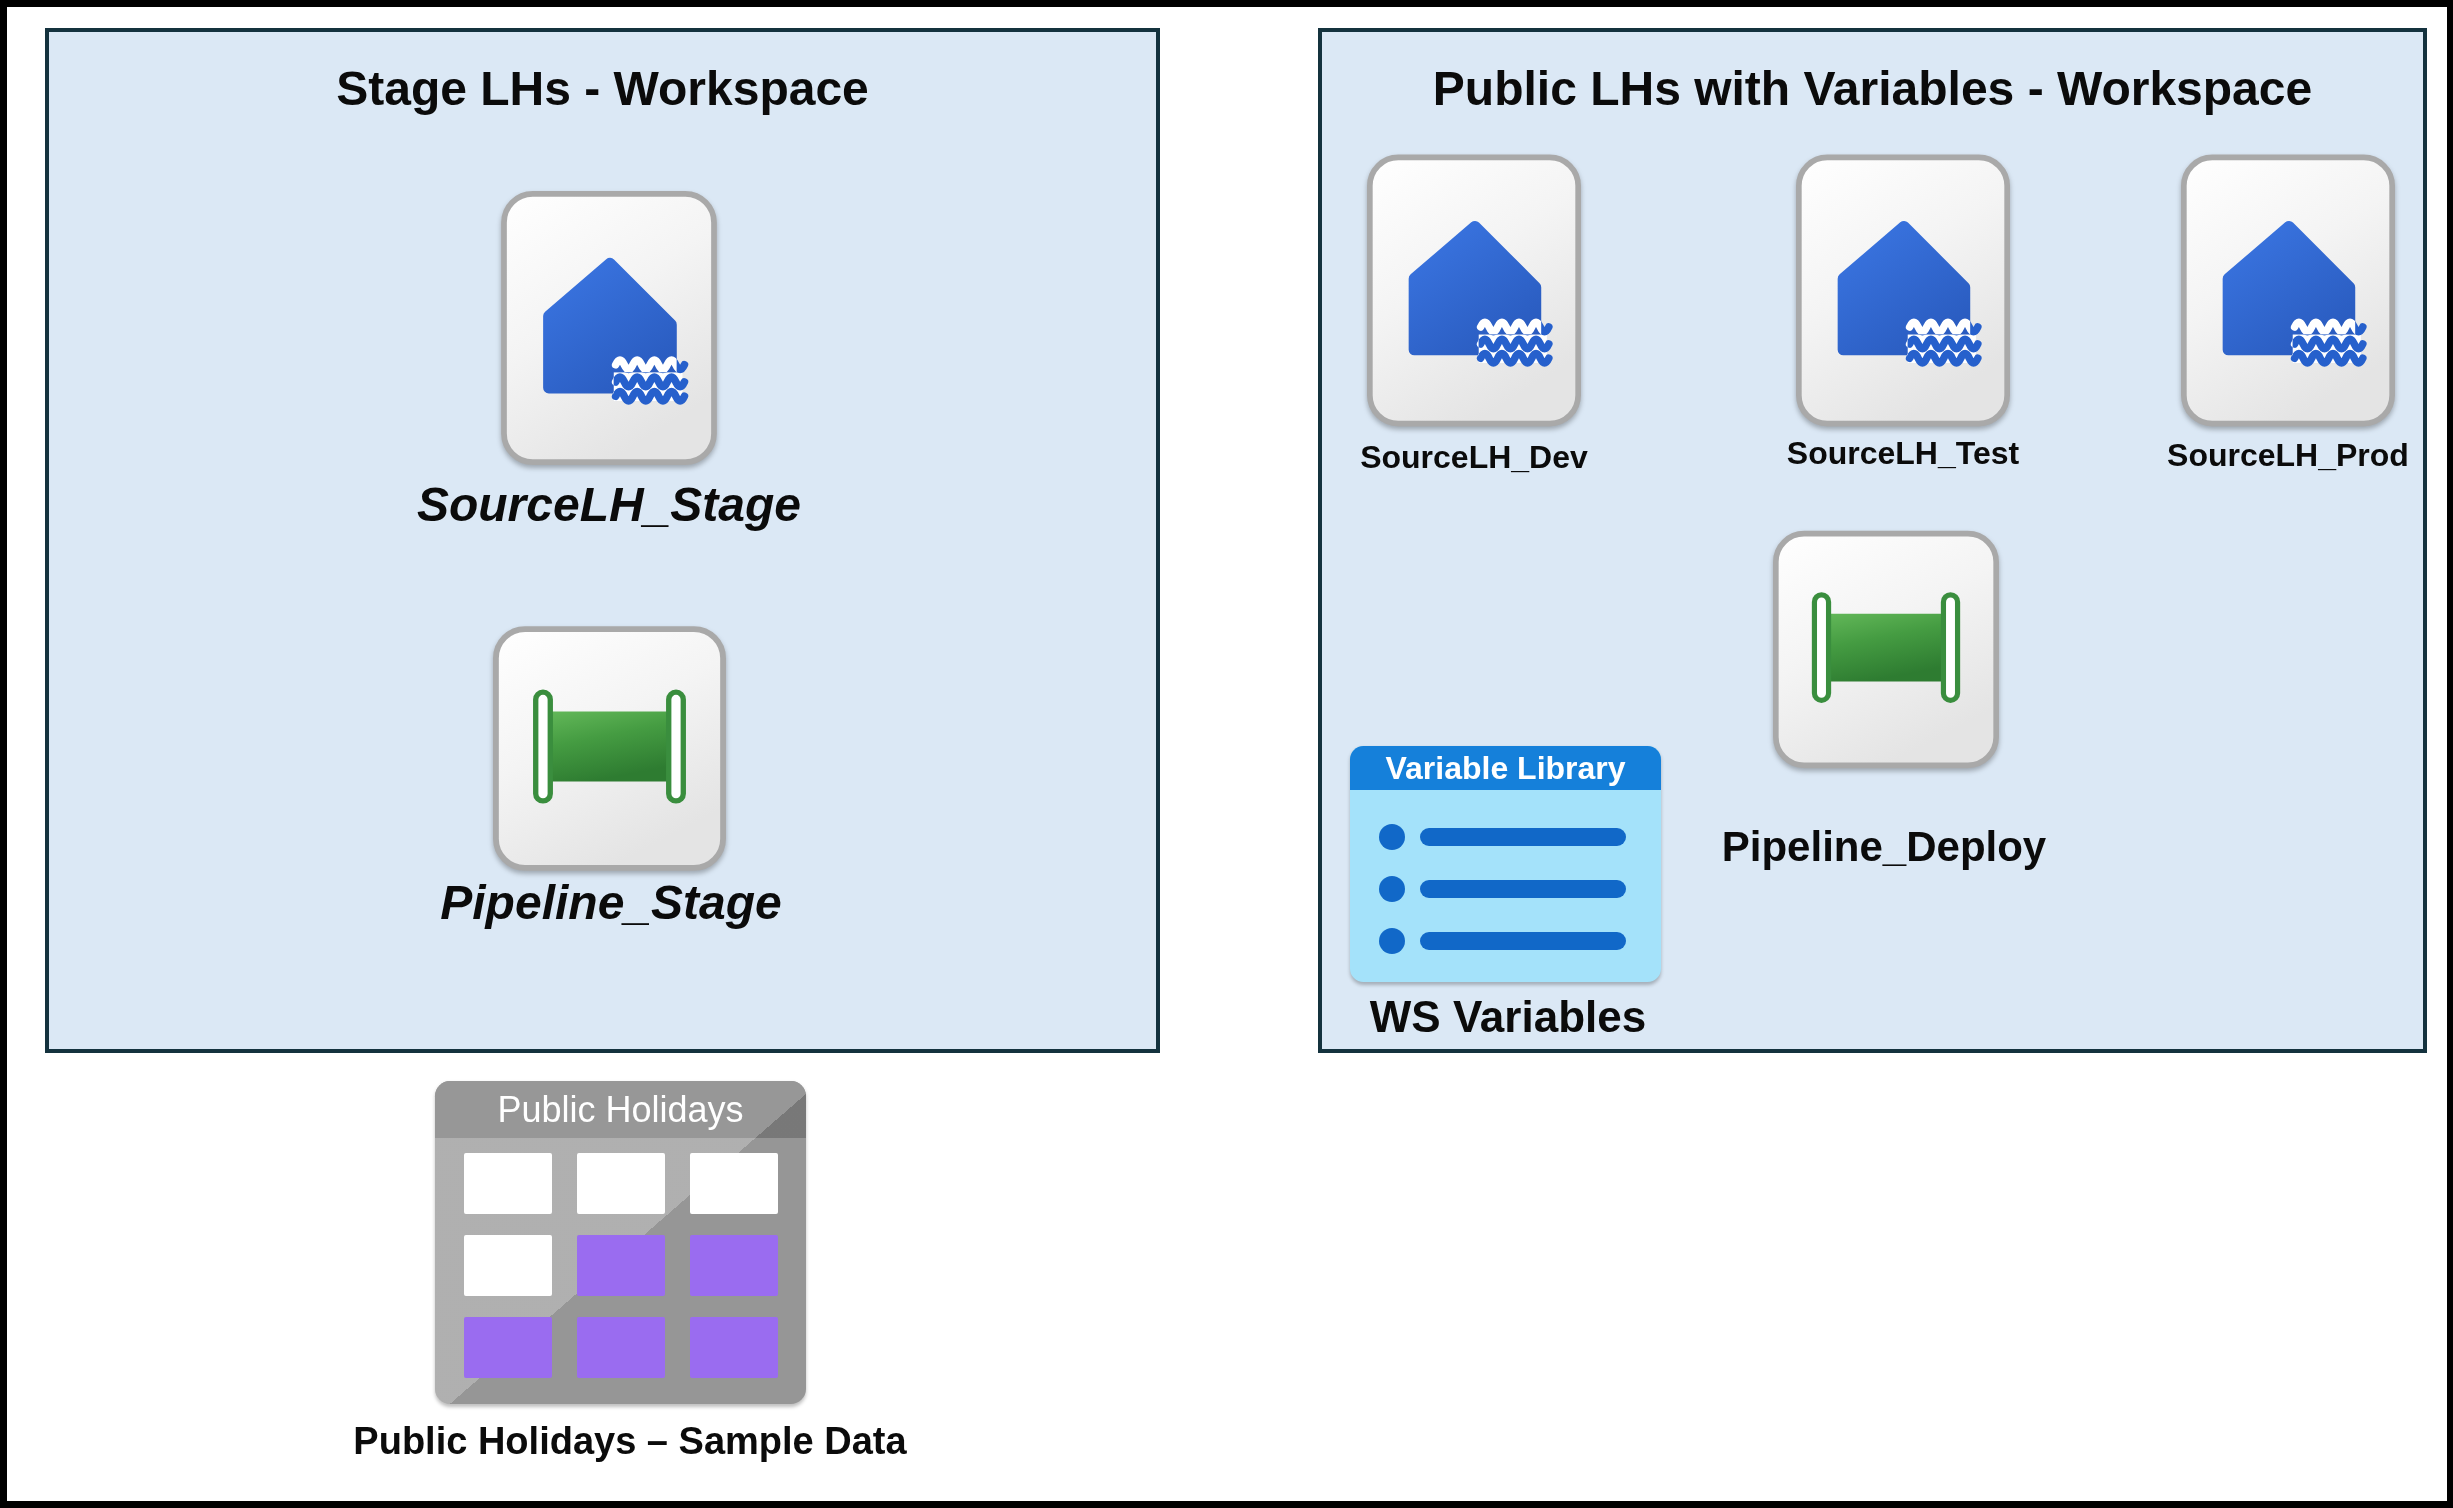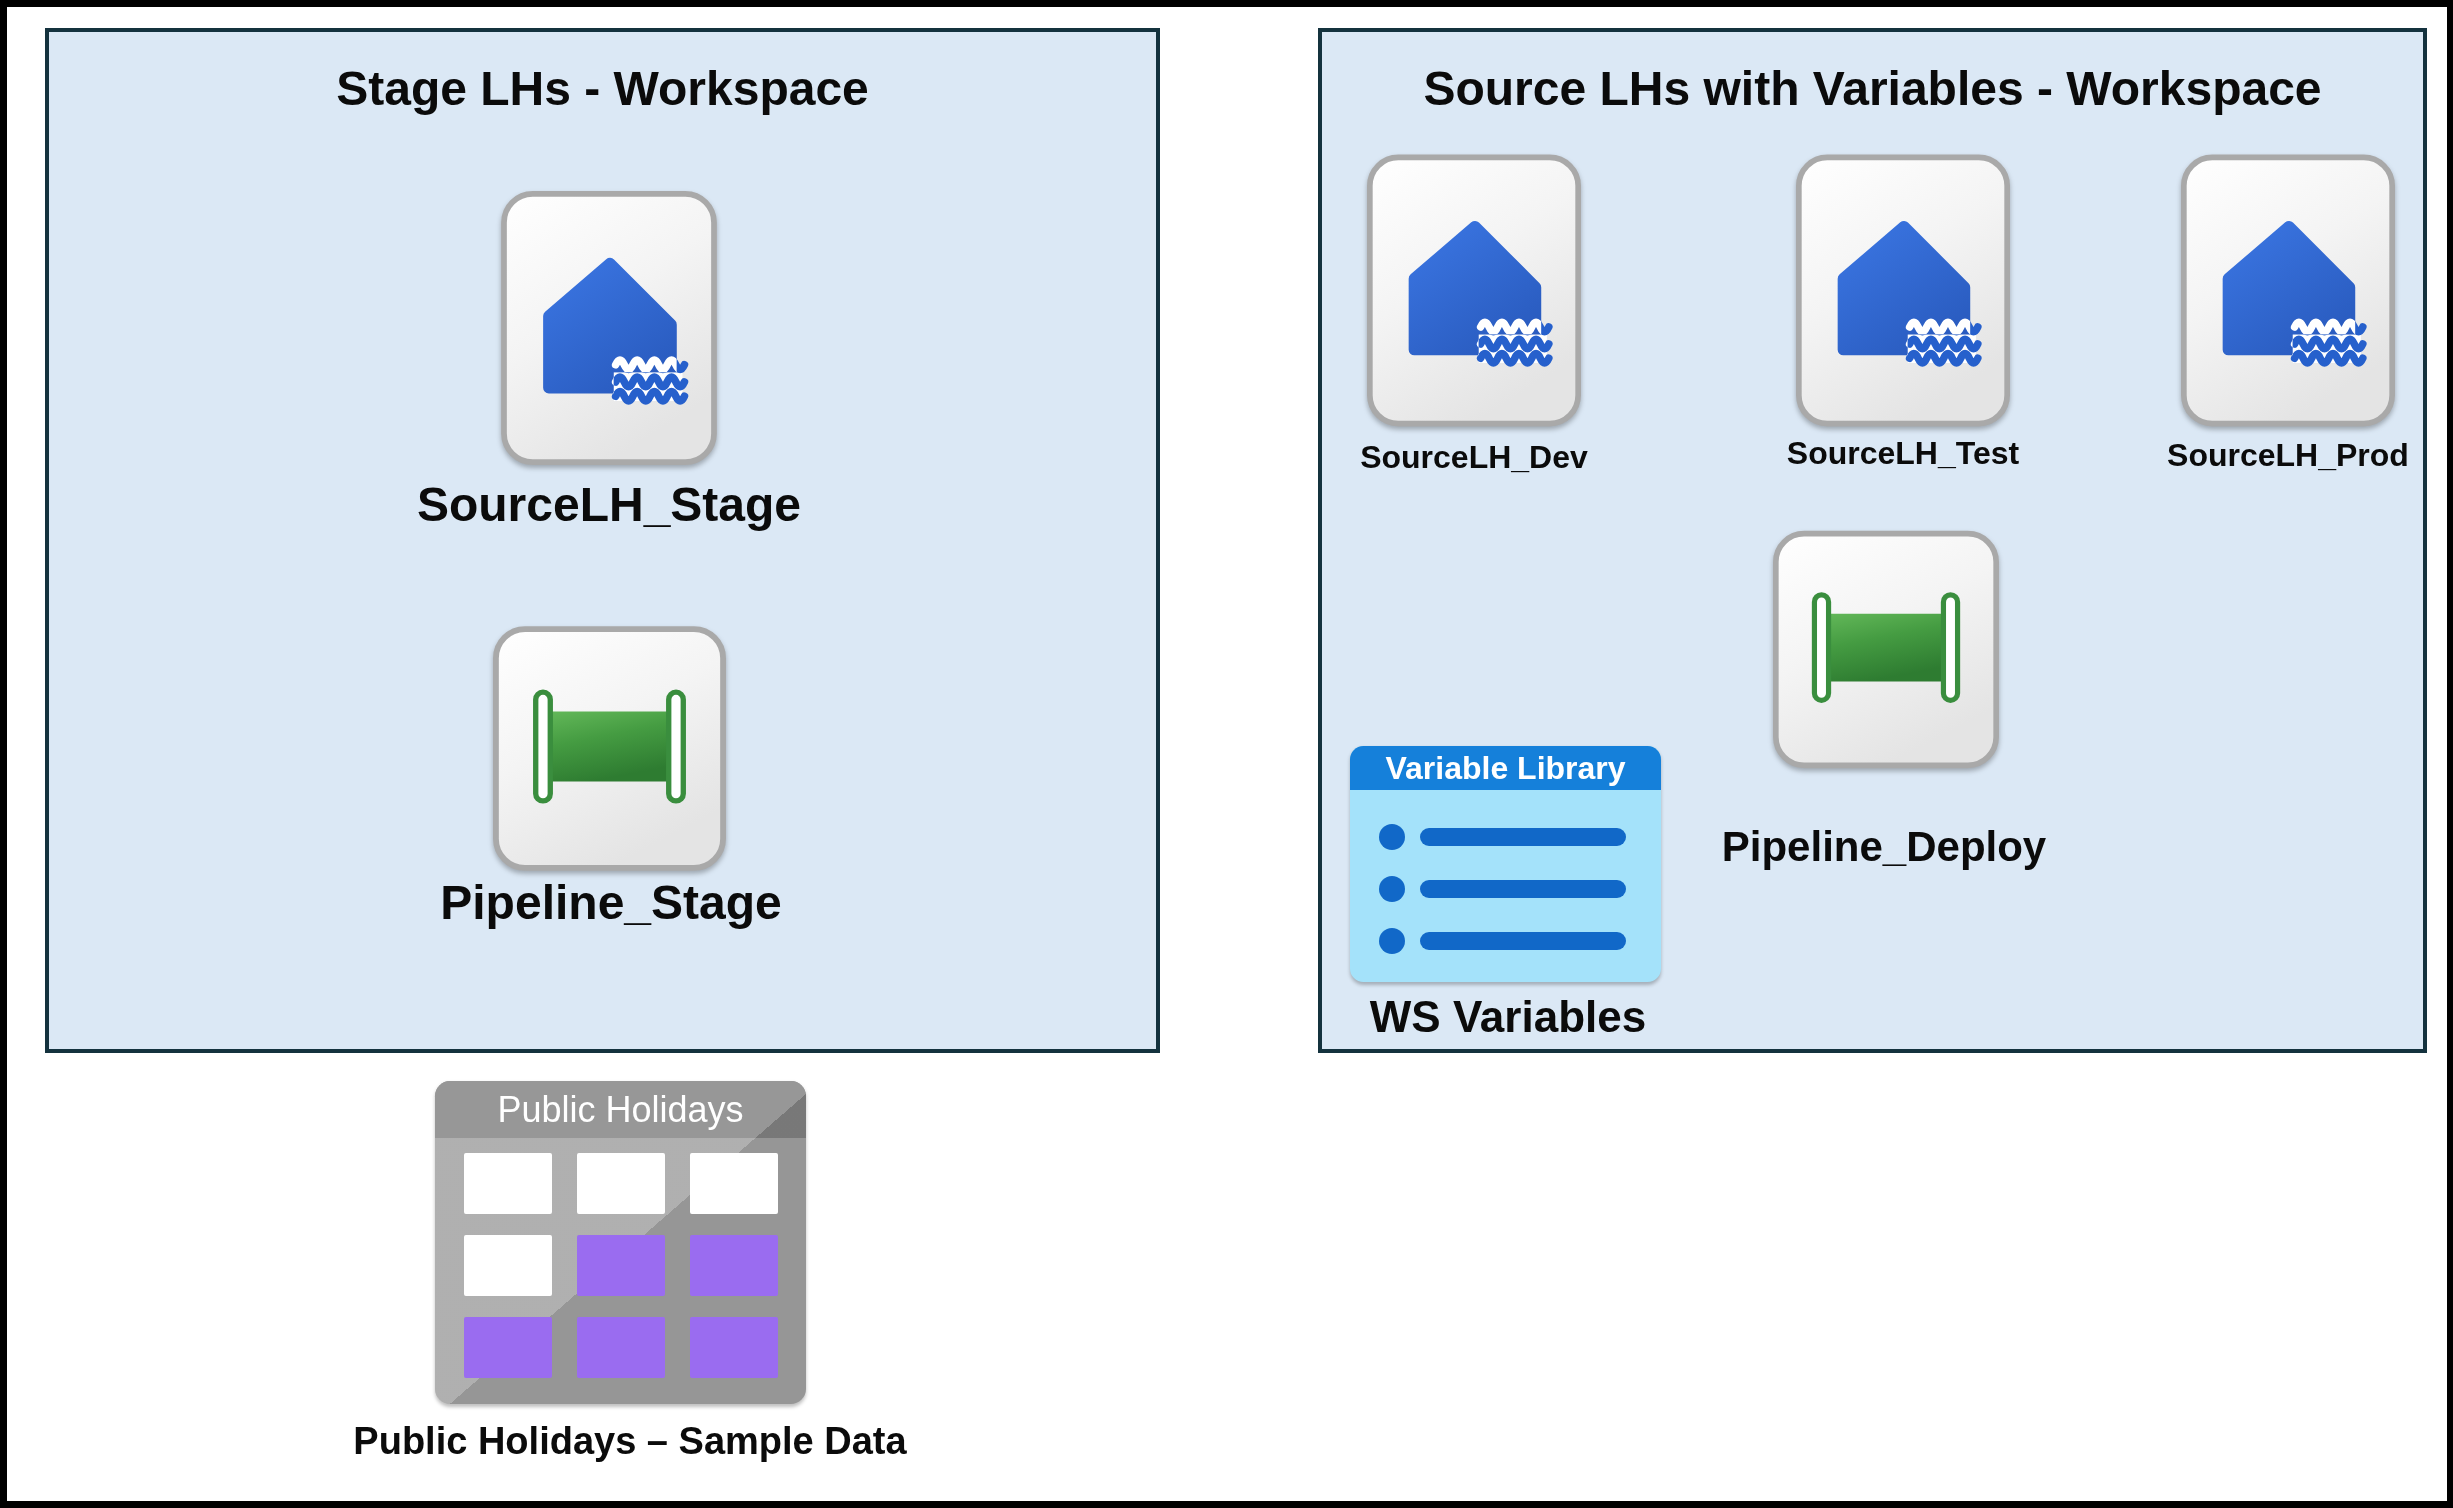--- a/index.html
+++ b/index.html
@@ -32,21 +32,21 @@
   .icon-svg{
     position:absolute;
     filter:drop-shadow(0 3.8px 2.9px rgba(0,0,0,0.28));
   }
   .item-label{
     position:absolute;
     transform:translateX(-50%);
     white-space:nowrap;
     font-weight:bold;color:#0b0b0b;
   }
-  .fs50{font-size:48px;}
+  .fs50{font-size:48px;font-style:italic;}
   .fs46{font-size:44px;}
   .fs44{font-size:42px;margin-top:44px;}
   .fs42{font-size:32px;}
   .fs52{font-size:38px;}
 
   
   .vl-icon{
     position:absolute;
     left:1343px;top:739px;width:311px;height:236px;
     border-radius:13.4px;background:#a4e2fa;overflow:hidden;
@@ -168,21 +168,21 @@
       <use href="#icon-lakehouse"></use>
     </svg>
   <div class="item-label fs50" style="left:602px;top:470px">SourceLH_Stage</div>
 
   <svg class="icon-svg" style="left:486px;top:619px;width:233px;height:245px" viewBox="0 0 240 252">
       <use href="#icon-pipeline"></use>
     </svg>
   <div class="item-label fs50" style="left:604px;top:868px">Pipeline_Stage</div>
 
   <div class="ws-box" id="ws-source">
-    <div class="ws-title">Source LHs with Variables - Workspace</div>
+    <div class="ws-title">Public LHs with Variables - Workspace</div>
   </div>
 
   <svg class="icon-svg" style="left:1360px;top:146px;width:214px;height:275px" viewBox="0 0 226 287">
       <use href="#icon-lakehouse"></use>
     </svg>
   <div class="item-label fs42" style="left:1467px;top:432px">SourceLH_Dev</div>
 
   <svg class="icon-svg" style="left:1789px;top:146px;width:214px;height:275px" viewBox="0 0 226 287">
       <use href="#icon-lakehouse"></use>
     </svg>

